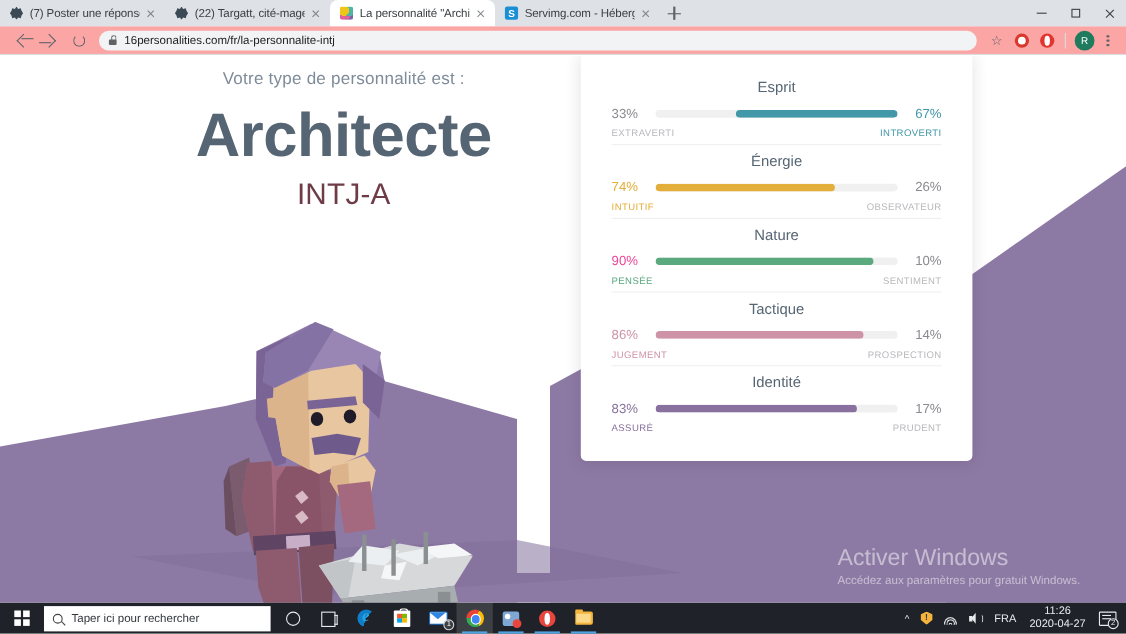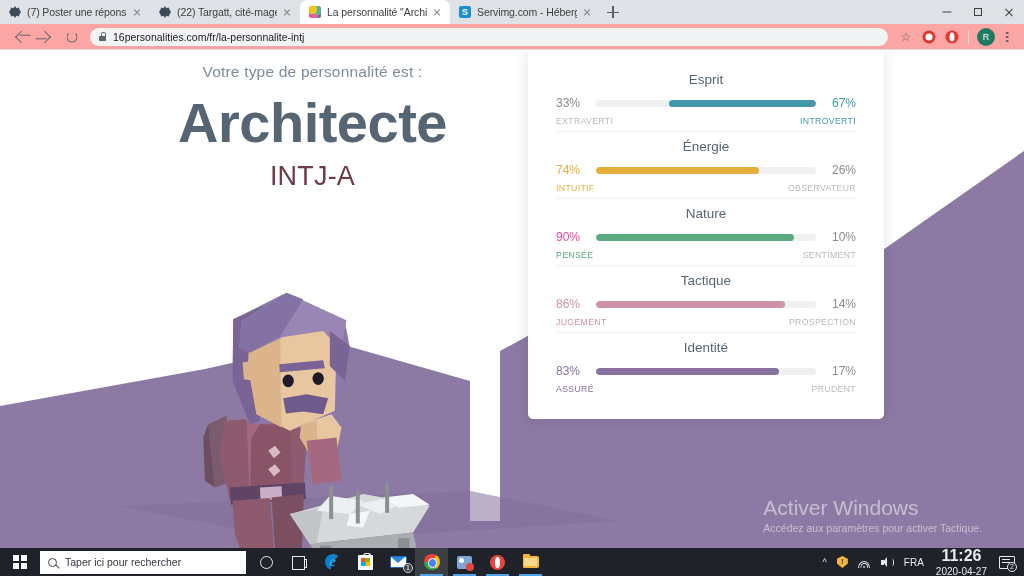--- a/index.html
+++ b/index.html
@@ -372,21 +372,21 @@
   .tray-vol::after {
     content:""; position:absolute; left:2.5px; top:1px;
     border-top:5px solid transparent; border-bottom:5px solid transparent;
     border-right:4.5px solid #e8eaed;
   }
   .tray-vol b {
     position:absolute; right:0px; top:2.5px; width:4px; height:7px;
     border-right:1.3px solid #e8eaed; border-radius:0 50% 50% 0/0 50% 50% 0;
   }
   .clock { text-align:center; line-height:1.25; padding:0 7px; color:#e8eaed; }
-  .clock .t { font-size:16px;font-weight:bold; }
+  .clock .t { font-size:10px; }
   .clock .d { font-size:10px; }
   .tray-notif {
     width:16px; height:13px; position:relative;
   }
   .tray-notif::before {
     content:""; position:absolute; left:0; top:0; width:14px; height:11px;
     border:1.4px solid #e8eaed; border-radius:1px;
   }
   .tray-notif::after {
     content:""; position:absolute; left:3px; top:3.5px; width:8px; height:1.2px;
@@ -554,21 +554,21 @@
     </div>
 
     <div class="headline">
       <div class="kicker">Votre type de personnalité est :</div>
       <div class="typename">Architecte</div>
       <div class="typecode">INTJ-A</div>
     </div>
 
     <div class="watermark">
       <div class="wm-title">Activer Windows</div>
-      <div class="wm-sub">Accédez aux paramètres pour activer Tactique.</div>
+      <div class="wm-sub">Accédez aux paramètres pour gratuit Windows.</div>
     </div>
 
     <div class="panel" id="traits-panel">
         <div class="trait">
           <div class="trait-name">Esprit</div>
           <div class="bar-row">
             <div class="pct" style="color: rgb(138, 138, 144);">33%</div>
             <div class="track">
               <div class="fill" style="background: rgb(66, 152, 168); width: 67%; right: 0px;"></div>
             </div>

